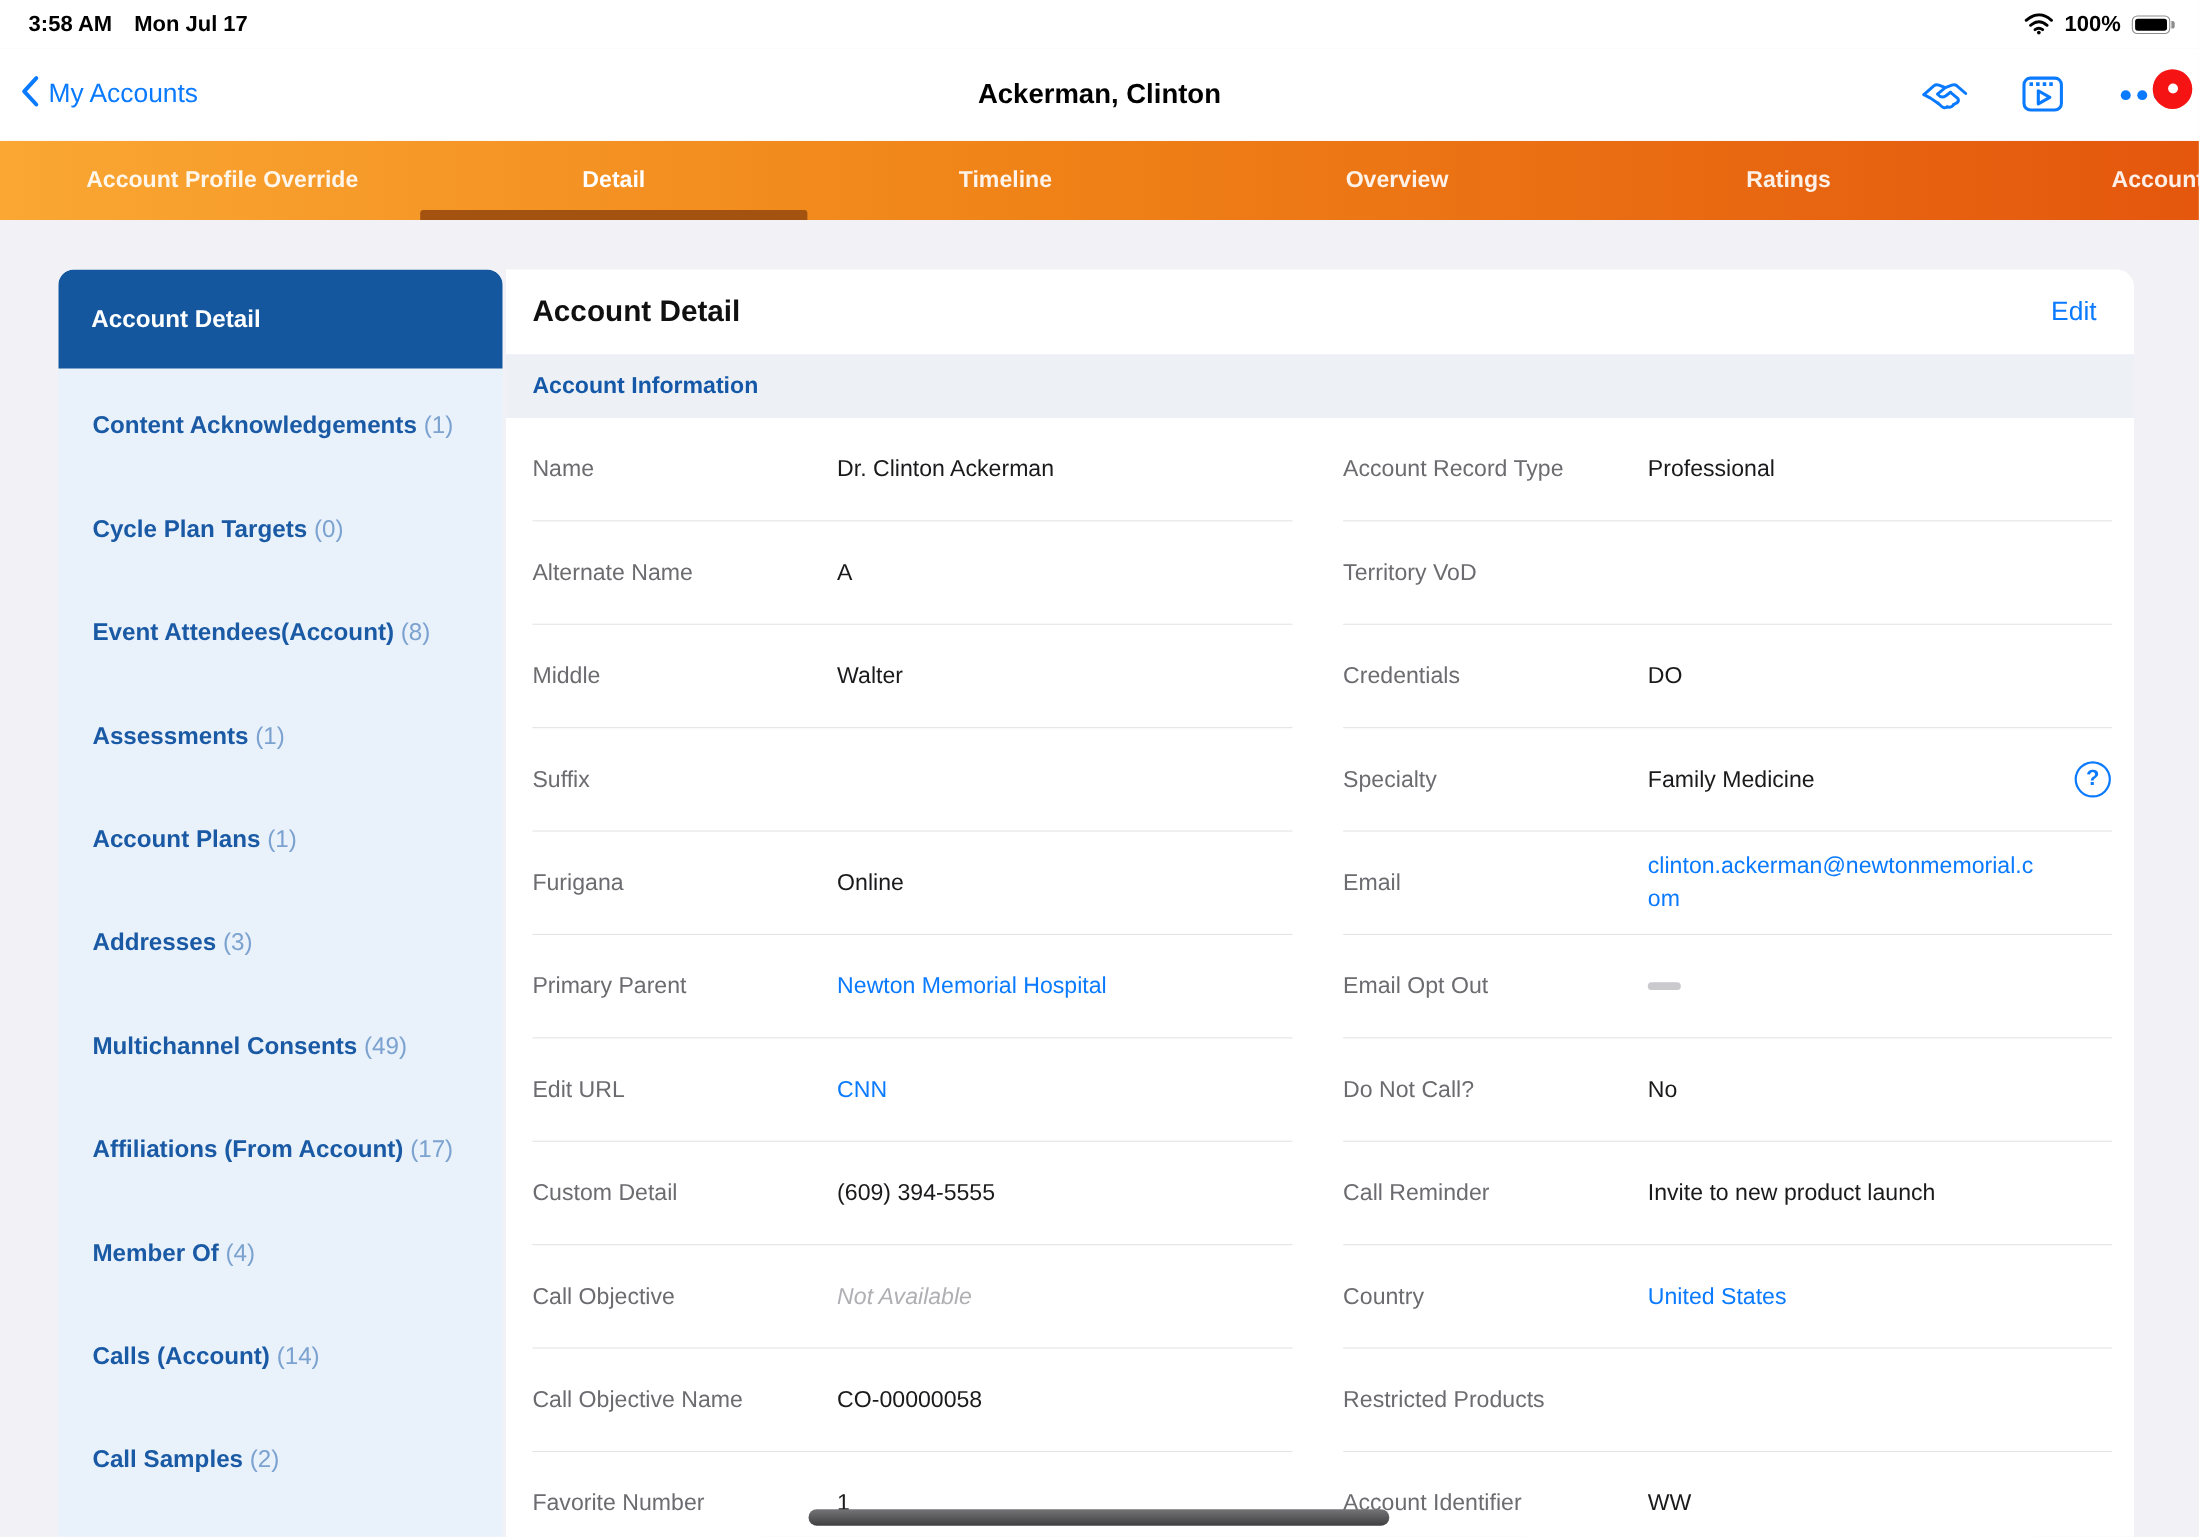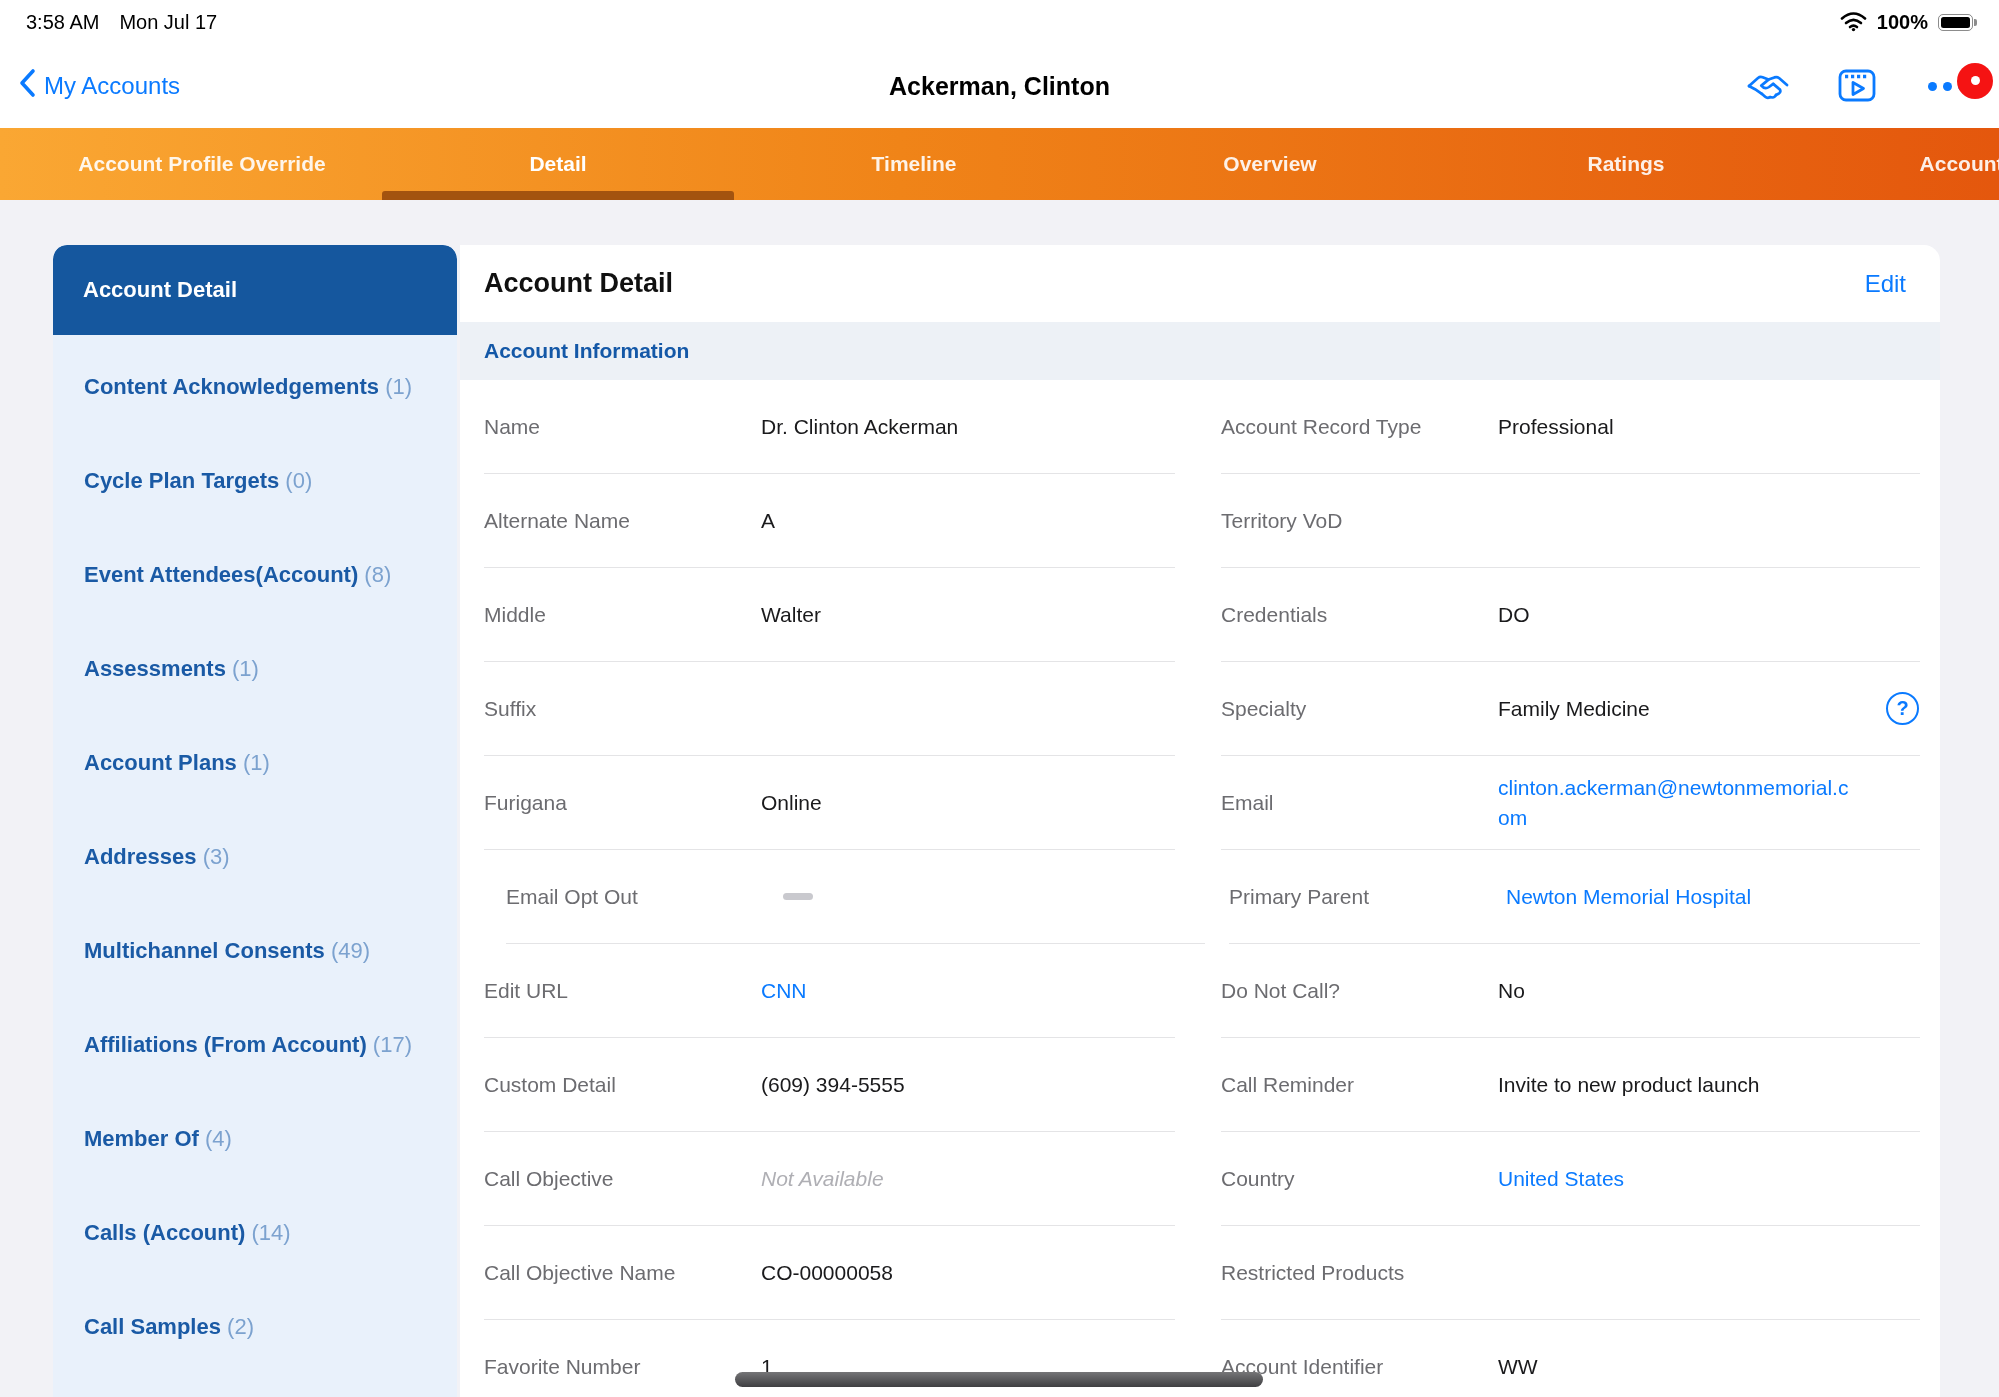--- a/index.html
+++ b/index.html
@@ -2,21 +2,21 @@
 <html><head>
 <meta charset="utf-8">
 <style>
   * { margin:0; padding:0; box-sizing:border-box; }
   html,body { width:1999px; height:1397px; overflow:hidden; background:#F2F2F6;
               font-family:"Liberation Sans", sans-serif; }
 
   
   .status-bar { height:44px; background:#FFFFFF; display:flex; align-items:center;
                 justify-content:space-between; padding:0 26px; }
-  .sb-left { display:flex; gap:20px; font-size:20px; font-weight:400; color:#000; }
+  .sb-left { display:flex; gap:20px; font-size:20px; font-weight:700; color:#000; }
   .sb-right { display:flex; align-items:center; gap:10px; }
   .sb-right .pct { font-size:20px; font-weight:600; color:#000; }
   .battery { width:35px; height:17px; border:1.5px solid rgba(0,0,0,.45); border-radius:5px;
              position:relative; padding:2px; }
   .battery .fill { display:block; width:100%; height:100%; background:#000; border-radius:2.5px; }
   .battery .cap { position:absolute; right:-5px; top:4.5px; width:3px; height:7px;
                   background:rgba(0,0,0,.45); border-radius:0 2px 2px 0; }
 
   
   .nav-bar { height:84px; background:#FFFFFF; position:relative; display:flex; align-items:center; }
@@ -281,32 +281,32 @@
         </div>
         <div class="cell right">
           <span class="f-label">Email</span>
           <span class="f-value">
               <a class="v-link email-link">clinton.ackerman@newtonmemorial.com</a>
             </span>
         </div>
       </div>
 
       <div class="f-row">
+        <div class="cell left">
+          <span class="f-label">Primary Parent</span>
+          <span class="f-value">
+              <a class="v-link">Newton Memorial Hospital</a>
+            </span>
+        </div>
         <div class="cell right">
           <span class="f-label">Email Opt Out</span>
           <span class="f-value">
               <span class="dash-pill"></span>
             </span>
         </div>
-        <div class="cell left">
-          <span class="f-label">Primary Parent</span>
-          <span class="f-value">
-              <a class="v-link">Newton Memorial Hospital</a>
-            </span>
-        </div>
       </div>
 
       <div class="f-row">
         <div class="cell left">
           <span class="f-label">Edit URL</span>
           <span class="f-value">
               <a class="v-link">CNN</a>
             </span>
         </div>
         <div class="cell right">

